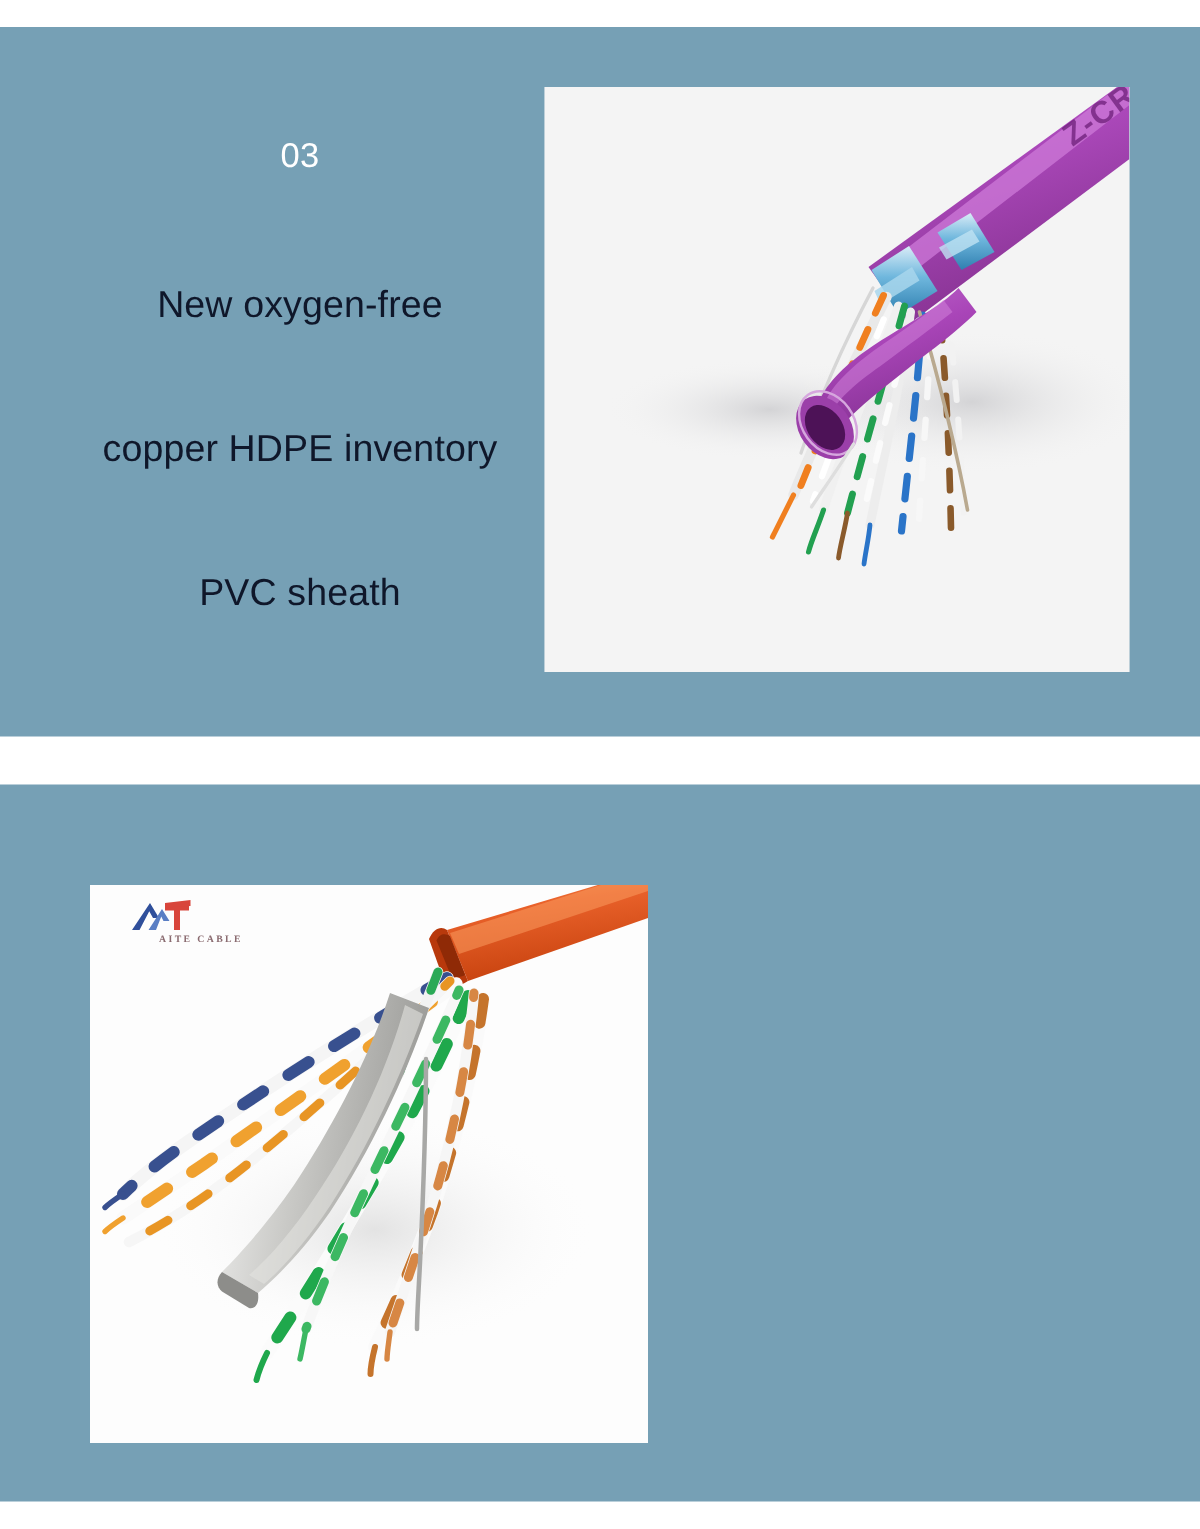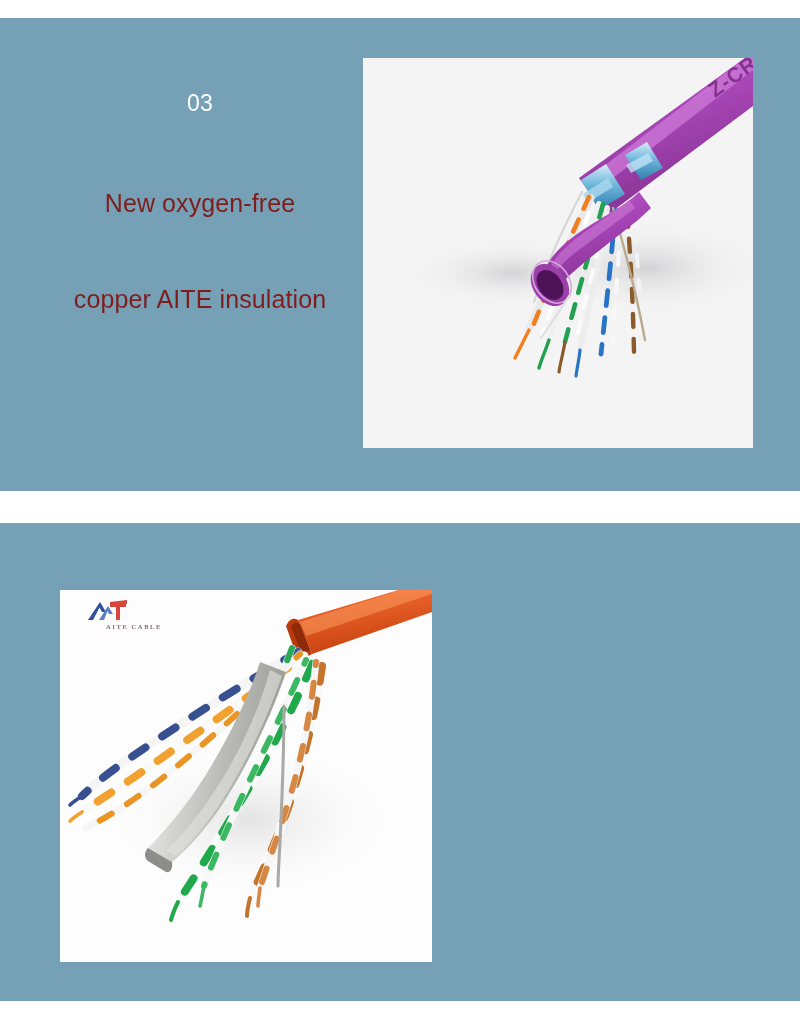--- a/index.html
+++ b/index.html
@@ -52,21 +52,21 @@
     color: #ffffff;
     font-size: 23px;
     font-weight: 400;
     letter-spacing: 0.2px;
     line-height: 1;
     margin: 0 0 74px 0;
     text-align: center;
   }
 
   .text-line {
-    color: #7f1d1d;
+    color: #0f172a;
     font-size: 25px;
     font-weight: 400;
     line-height: 1.15;
     letter-spacing: 0.1px;
     text-align: center;
     white-space: nowrap;
     margin: 0 0 67px 0;
   }
   .text-line:last-child { margin-bottom: 0; }
 
@@ -111,21 +111,22 @@
 </head>
 <body>
 
 <div class="page">
 
   <section class="panel panel-1">
 
     <div class="text-col">
       <div class="step-number">03</div>
       <div class="text-line">New oxygen-free</div>
-      <div class="text-line">copper AITE insulation</div>
+      <div class="text-line">copper HDPE inventory</div>
+      <div class="text-line">PVC sheath</div>
     </div>
 
     <figure class="photo photo-1" style="margin:0;">
       <svg class="art" viewBox="0 0 390 390" preserveAspectRatio="none">
         <defs>
           <linearGradient id="p1jacket" x1="0" y1="0" x2="0.35" y2="1">
             <stop offset="0%" stop-color="#c169cd"></stop>
             <stop offset="42%" stop-color="#a945b8"></stop>
             <stop offset="100%" stop-color="#7e2e8c"></stop>
           </linearGradient>

